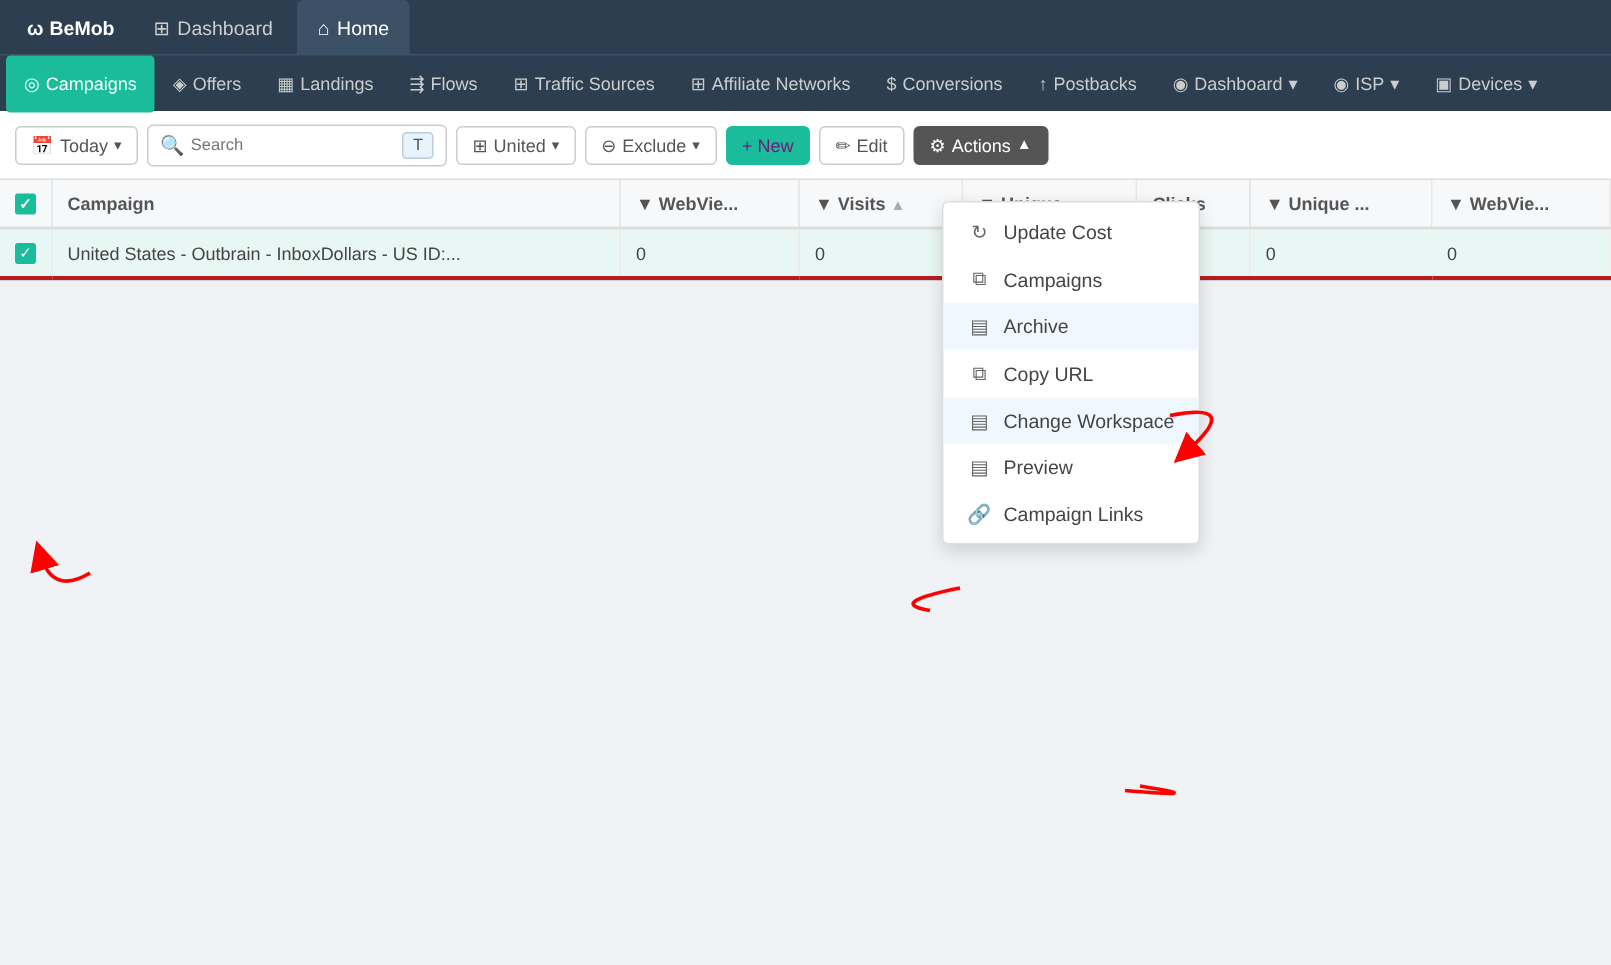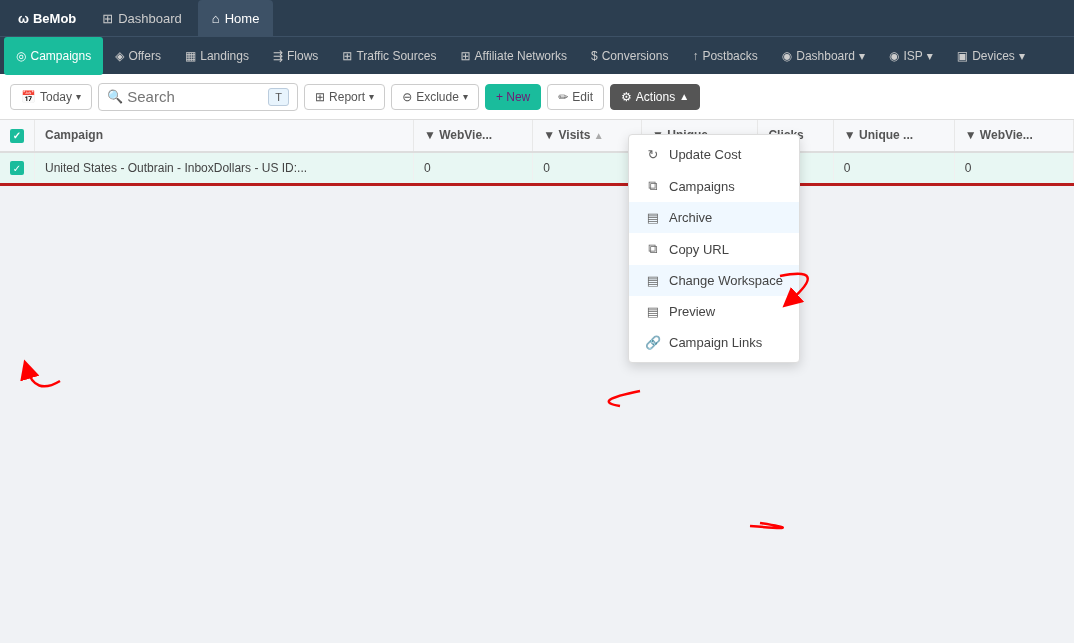--- a/index.html
+++ b/index.html
@@ -99,21 +99,21 @@
       border-radius: 4px;
       background: #fff;
       padding: 4px 8px;
       gap: 4px;
       flex: 1;
       max-width: 200px;
     }
     .search-wrapper input {
       border: none;
       outline: none;
-      font-size: 15px;
+      font-size: 11px;
       width: 100%;
       color: #999;
     }
     .t-badge {
       background: #e8f4fd;
       border: 1px solid #bcd;
       border-radius: 3px;
       padding: 2px 6px;
       font-size: 11px;
       cursor: pointer;
@@ -275,21 +275,21 @@
   </button>
 
   <div class="search-wrapper">
     <span>🔍</span>
     <input type="text" placeholder="Search" style="">
     <span class="t-badge">T</span>
   </div>
 
   <button class="btn">
     <span>⊞</span>
-    <span>Report</span>
+    <span>United</span>
     <span class="btn-caret">▾</span>
   </button>
 
   <button class="btn">
     <span>⊖</span>
     <span>Exclude</span>
     <span class="btn-caret">▾</span>
   </button>
 
   <button class="btn btn-primary">

